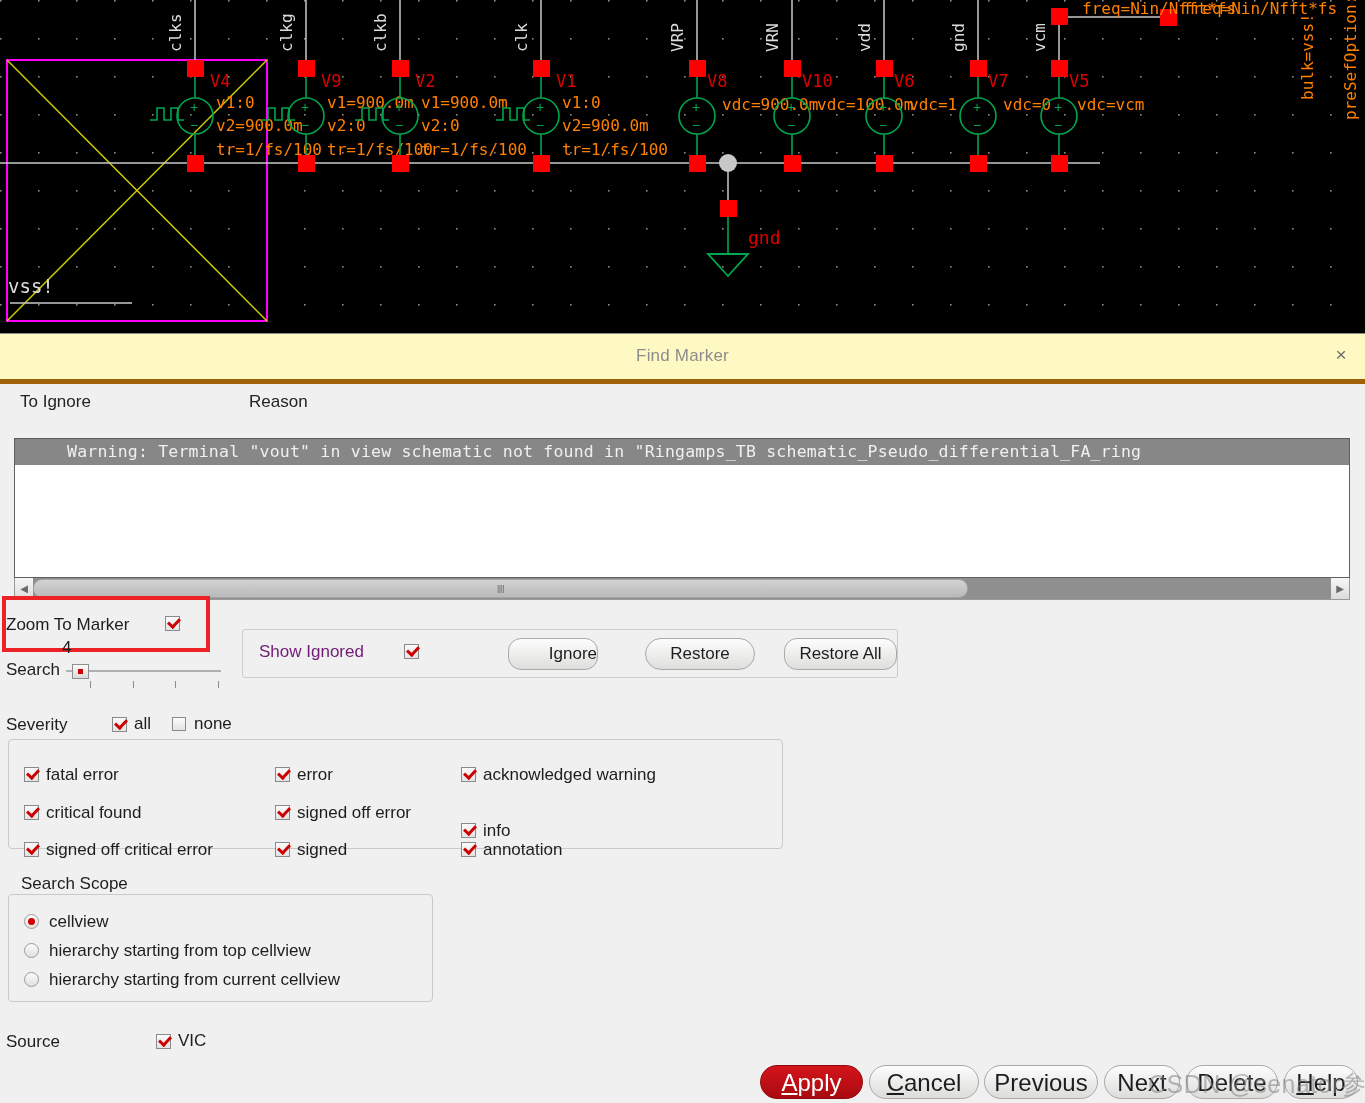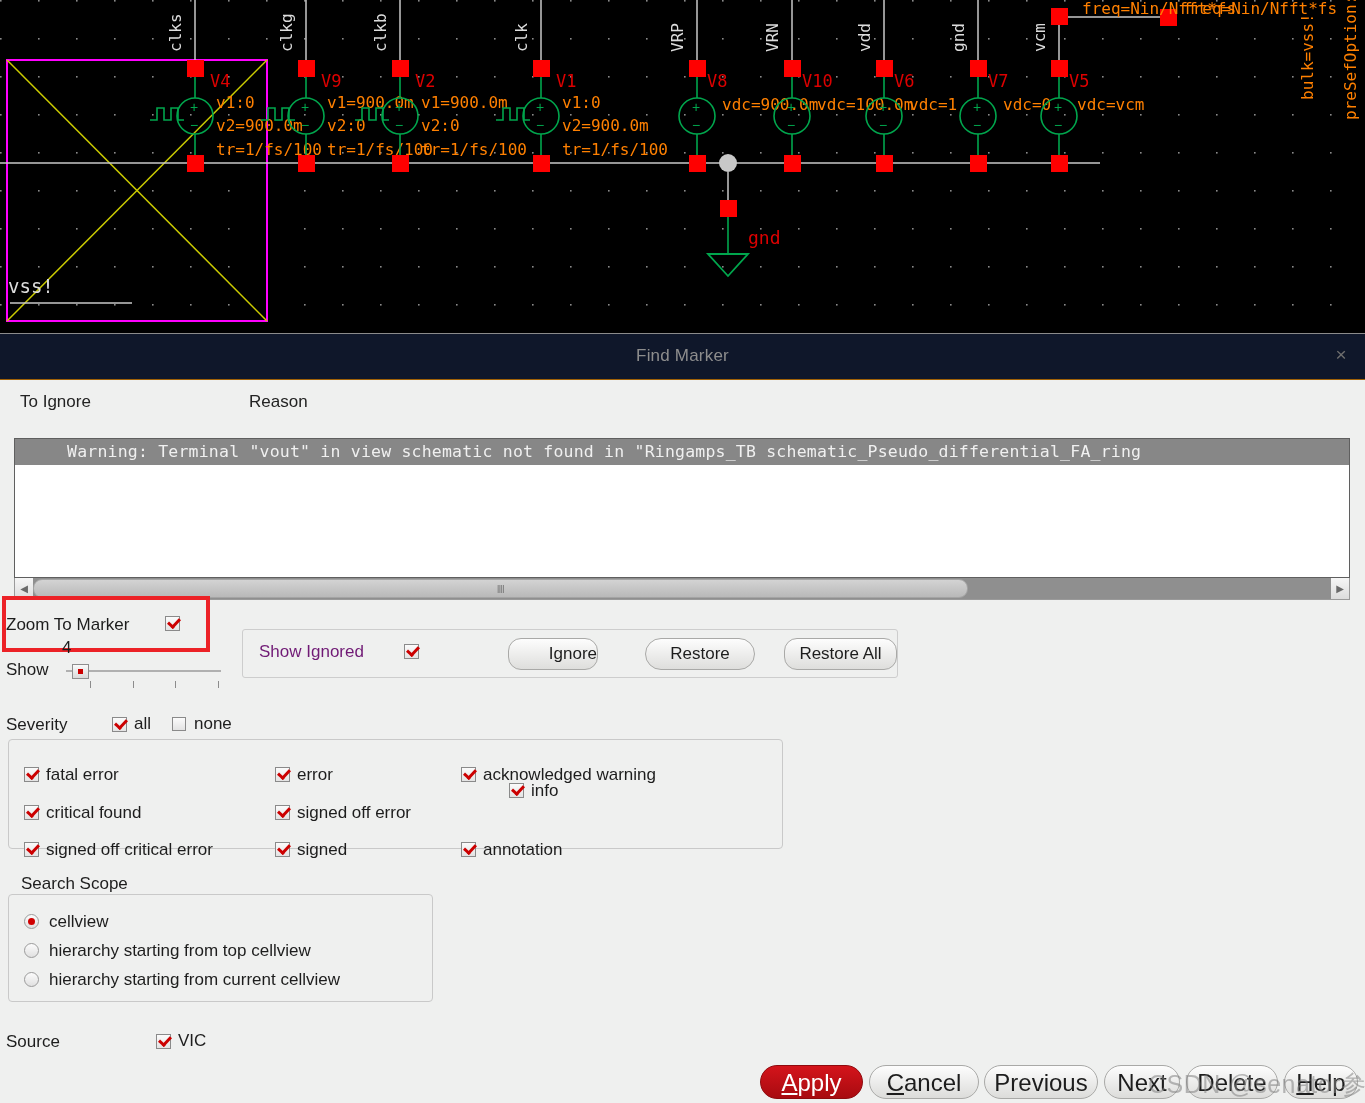--- a/index.html
+++ b/index.html
@@ -23,22 +23,22 @@
   
   #dialog {
     position: absolute; left: 0; top: 333px;
     width: 1365px; height: 770px;
     background: #eff0ef;
     border-top: 1px solid #8b8b8b;
   }
   .titlebar {
     position: relative;
     height: 45px;
-    background: #0f172a;
-    border-bottom: 1px solid #a16207;
+    background: #fef9c3;
+    border-bottom: 5px solid #a16207;
   }
   .titlebar .title {
     position: absolute; left: 0; right: 0; top: 12px;
     text-align: center;
     font-size: 17px; color: #8d8d8d;
     letter-spacing: .2px;
   }
   .titlebar .closebtn {
     position: absolute; right: 14px; top: 11px;
     font-size: 19px; color: #6e6e6e;
@@ -464,21 +464,21 @@
           <span class="grip">‖‖</span>
         </div>
       </div>
       <div class="arrow">▶</div>
     </div>
 
     <div class="annot-box"></div>
     <div class="ztm-label">Zoom To Marker</div>
     <span class="chk on ztm-chk"></span>
     <div class="scale-value">4</div>
-    <div class="scale-label">Show</div>
+    <div class="scale-label">Search</div>
     <div class="slider">
       <div class="strack"></div>
       <div class="sthumb">
           <i></i>
         </div>
       <div class="ticks">
         <span></span>
           <span></span>
           <span></span>
           <span></span>
@@ -513,21 +513,21 @@
     </div>
     <div class="sev-item" style="left:275px; top:469px;">
       <span class="chk on"></span><span>signed off error</span>
     </div>
     <div class="sev-item" style="left:275px; top:506px;">
       <span class="chk on"></span><span>signed</span>
     </div>
     <div class="sev-item" style="left:461px; top:431px;">
       <span class="chk on"></span><span>acknowledged warning</span>
     </div>
-    <div class="sev-item" style="left:461px; top:447px;margin-left:48px;">
+    <div class="sev-item" style="left:461px; top:487px;">
       <span class="chk on"></span><span>info</span>
     </div>
     <div class="sev-item" style="left:461px; top:506px;">
       <span class="chk on"></span><span>annotation</span>
     </div>
 
     <div class="scope-legend">Search Scope</div>
     <div class="scope-frame"></div>
     <div class="scope-item" style="top:578px;">
       <span class="radio on"></span><span>cellview</span>

